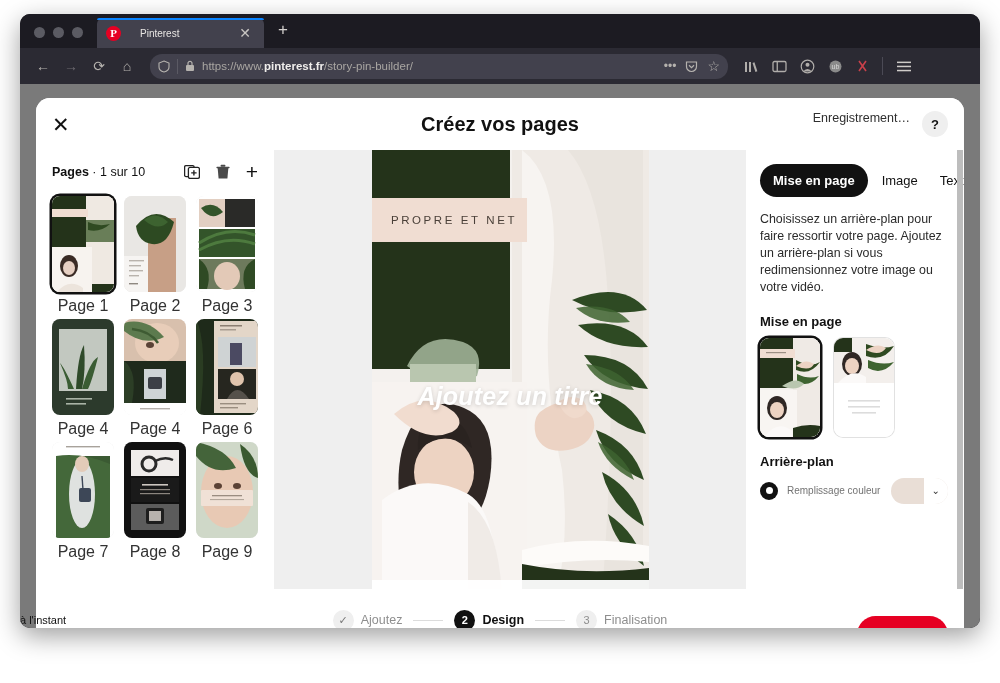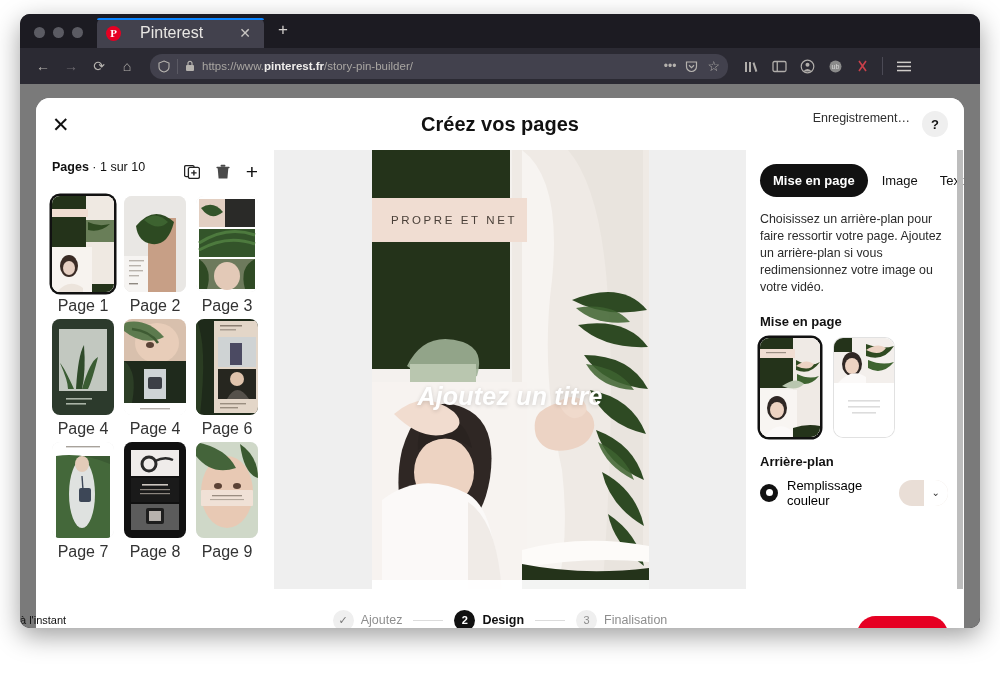--- a/index.html
+++ b/index.html
@@ -36,21 +36,21 @@
     background:#0a84ff; border-radius: 6px 6px 0 0;
   }
   .favicon {
     width: 15px; height: 15px; border-radius: 50%;
     background: #e60023; color: #fff; font-weight: bold;
     font-size: 11px; line-height: 15px; text-align: center;
     font-family: "Liberation Serif", serif;
     flex: 0 0 auto;
   }
   .tab-title {
-    color: #e8e6e3; font-size: 16px; flex: 1 1 auto;
+    color: #e8e6e3; font-size: 10px; flex: 1 1 auto;
     white-space: nowrap; overflow: hidden; padding-left: 11px;
   }
   .tab-close, .new-tab {
     color: #c8c5c2; font-size: 14px; line-height: 1;
     cursor: default; padding: 2px 4px;
   }
   .new-tab { margin-left: 10px; margin-bottom: 8px; font-size: 17px; color:#d4d1ce; }
 
   .navbar {
     height: 36px; background: #2b2a33;
@@ -112,21 +112,21 @@
   }
 
   .modal-body { flex: 1 1 auto; display: flex; min-height: 0; }
 
   
   .pages-panel {
     width: 238px; flex: 0 0 238px; background:#fff;
     display:flex; flex-direction:column; min-height:0;
   }
   .pages-head {
-    display:flex; align-items:flex-start; padding: 10px 16px 6px 16px; gap: 0;
+    display:flex; align-items:center; padding: 10px 16px 6px 16px; gap: 0;
   }
   .pages-label { font-size: 12.5px; color:#111; }
   .pages-label b { font-weight: bold; }
   .pages-actions { margin-left:auto; display:flex; align-items:center; gap: 16px; }
   .pa-ico { color:#333; font-size:15px; display:flex; align-items:center;}
   .pa-ico.plus { font-size: 21px; font-weight: 300; color:#111; }
 
   .thumb-grid {
     display:grid; grid-template-columns: repeat(3, 1fr);
     gap: 4px 6px; padding: 6px 14px 10px 14px;
@@ -177,21 +177,21 @@
     position:relative; background:#fff;
     box-shadow: 0 0 0 1px #e1e1e1;
   }
   .layout-opt.sel { box-shadow: 0 0 0 2.5px #111; }
   .bg-row { display:flex; align-items:center; gap: 9px; margin-top: 6px; }
   .radio {
     width:18px; height:18px; border-radius:50%; background:#111;
     display:flex; align-items:center; justify-content:center; flex:0 0 auto;
   }
   .radio::after { content:""; width:7px; height:7px; border-radius:50%; background:#fff; }
-  .bg-label { font-size: 13px; color:#000000; }
+  .bg-label { font-size: 10px; color:#737373; }
   .swatch {
     margin-left:auto; width: 57px; height: 26px; border-radius: 13px;
     background:#e9ded6; display:flex; align-items:center; justify-content:flex-end;
     padding-right: 8px; position:relative; overflow:hidden;
   }
   .swatch .sw-right {
     position:absolute; right:0; top:0; bottom:0; width:24px; background:#fff;
   }
   .swatch .chev { position:relative; z-index:2; font-size:10px; color:#333; }
 

